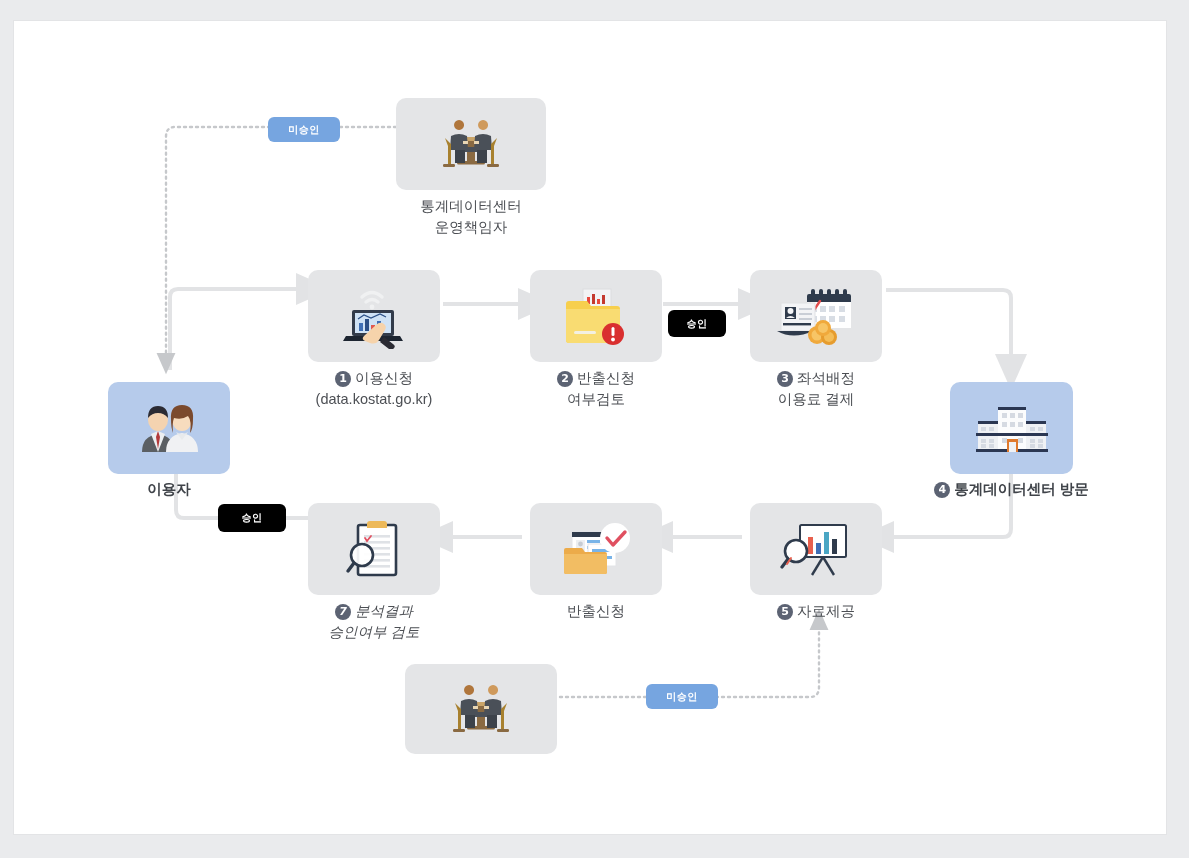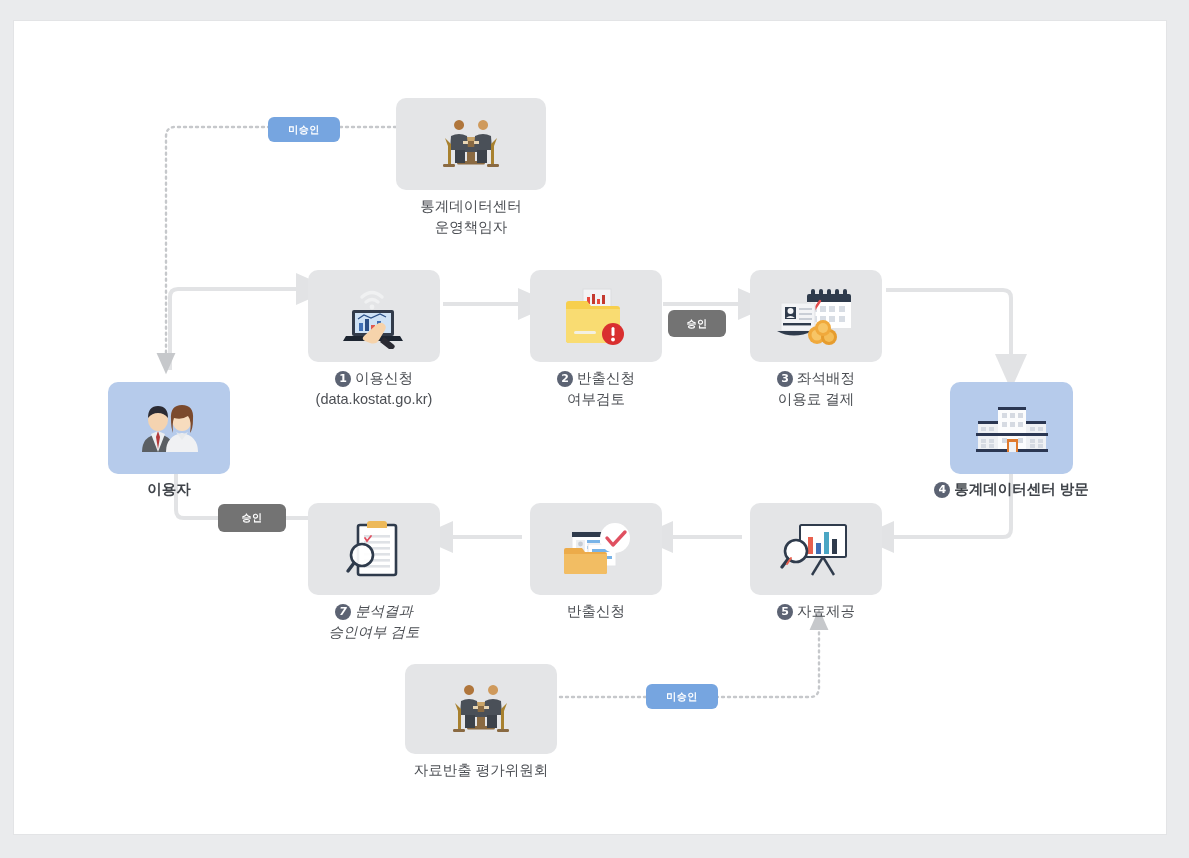--- a/index.html
+++ b/index.html
@@ -43,21 +43,21 @@
   }
   .cap-line{display:block;}
 
   
   .pill{
     position:absolute;border-radius:6px;
     color:#ffffff;font-weight:bold;font-size:10px;
     display:flex;align-items:center;justify-content:center;
     letter-spacing:0.5px;
   }
-  .pill.red{background:#737373;}
+  .pill.red{background:#000000;}
   .pill.blue{background:#76a5e0;}
 
   .ico{display:block;}
 </style>
 </head>
 <body>
 
 <div id="panel"></div>
 
 <div id="stage">
@@ -385,23 +385,20 @@
           <path d="M40,34 h10 v13 h-10 z" fill="#3c424a"></path>
         </g>
         <path d="M8,22 l6,6 v20 h-3 v-18 z" fill="#a8812f"></path>
         <path d="M60,22 l-6,6 v20 h3 v-18 z" fill="#a8812f"></path>
         <rect x="6" y="48" width="12" height="3" rx="1.2" fill="#8a6a42"></rect>
         <rect x="50" y="48" width="12" height="3" rx="1.2" fill="#8a6a42"></rect>
         <rect x="26" y="25" width="5" height="3" fill="#e8d6b4"></rect>
         <rect x="37" y="25" width="5" height="3" fill="#e8d6b4"></rect>
       </svg>
     </div>
-    <div class="caption" style="top:96px;width:240px;">
-      <span class="cap-line">자료반출 평가위원회</span>
-    </div>
   </div>
 
   <div class="pill blue" style="left:268px;top:117px;width:72px;height:25px;">미승인</div>
 
   <div class="pill red" style="left:668px;top:310px;width:58px;height:27px;">승인</div>
 
   <div class="pill red" style="left:218px;top:504px;width:68px;height:28px;">승인</div>
 
   <div class="pill blue" style="left:646px;top:684px;width:72px;height:25px;">미승인</div>
 

